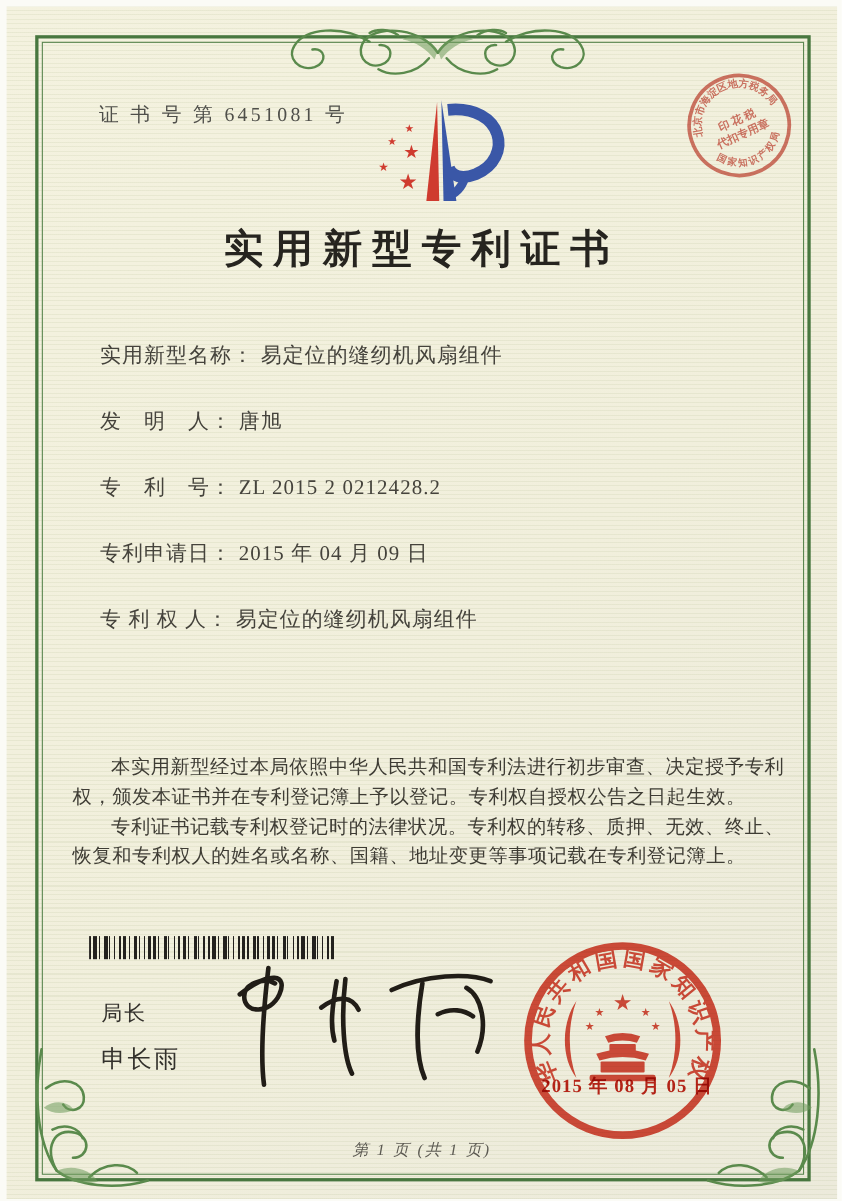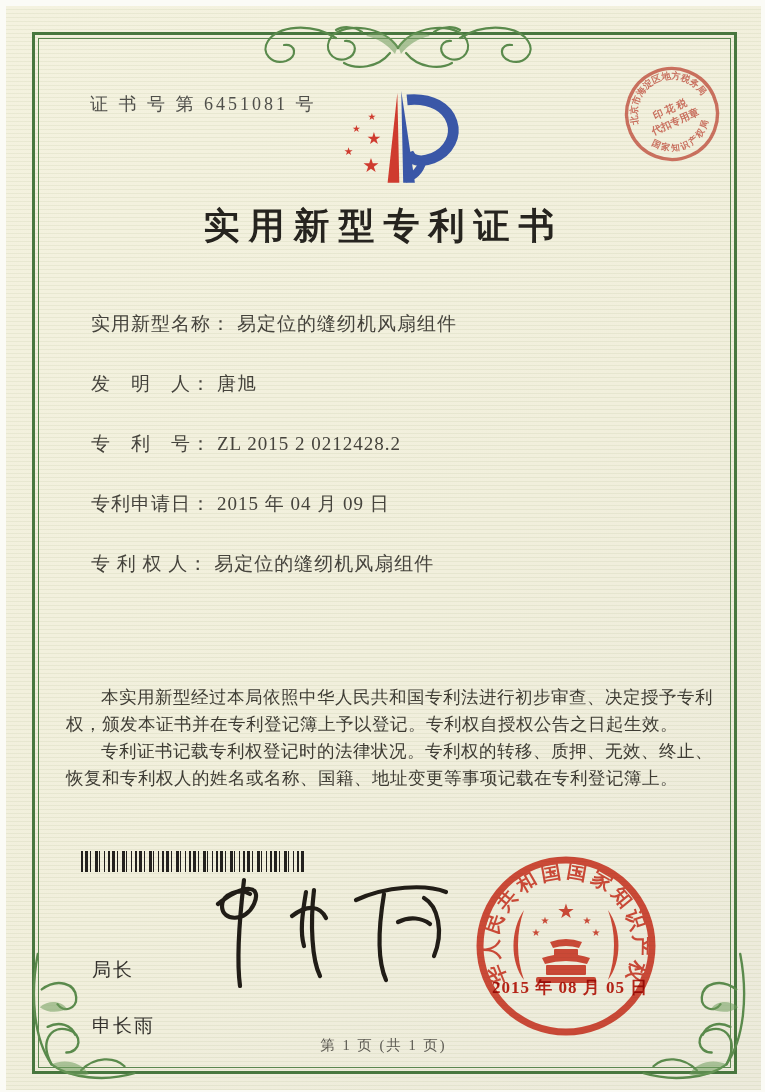--- a/index.html
+++ b/index.html
@@ -34,33 +34,33 @@
   .barcode{
     position:absolute;left:75px;top:845px;width:223px;height:21px;
     background:repeating-linear-gradient(90deg,
       #23211e 0 2px, rgba(0,0,0,0) 2px 4px,
       #23211e 4px 7px, rgba(0,0,0,0) 7px 9px,
       #23211e 9px 10px, rgba(0,0,0,0) 10px 14px,
       #23211e 14px 17px, rgba(0,0,0,0) 17px 18px,
       #23211e 18px 19px, rgba(0,0,0,0) 19px 23px,
       #23211e 23px 24px, rgba(0,0,0,0) 24px 27px);
   }
-  .signer{position:absolute;left:86px;top:951px;color:#33312c;font-family:"Liberation Sans","DejaVu Sans",sans-serif;}
+  .signer{position:absolute;left:86px;top:902px;color:#33312c;font-family:"Liberation Sans","DejaVu Sans",sans-serif;}
   .signer .signer-title{font-size:19px;letter-spacing:2px;}
-  .signer .signer-name{font-size:19px;letter-spacing:2px;margin-top:30px;}
+  .signer .signer-name{font-size:22px;letter-spacing:2px;margin-top:14px;}
   .signature{position:absolute;left:182px;top:858px;width:280px;height:135px;}
   .seal{position:absolute;left:460px;top:840px;width:200px;height:200px;mix-blend-mode:multiply;opacity:0.92;}
   .seal-date{
     position:absolute;left:486px;top:970px;font-size:17px;font-weight:700;
     color:#c2271b;letter-spacing:1px;mix-blend-mode:multiply;
   }
   .stamp{position:absolute;left:608px;top:50px;width:116px;height:116px;transform:rotate(-24deg);opacity:0.8;mix-blend-mode:multiply;}
   .footer{
     position:absolute;left:0;top:1030px;width:100%;text-align:center;
-    font-size:14.5px;color:#5c5a52;letter-spacing:2px;
+    font-size:14.5px;color:#5c5a52;letter-spacing:2px;font-style:italic;
   }
   .ornament-top{position:absolute;left:232px;top:12px;width:320px;height:58px;}
   .corner-bl{position:absolute;left:16px;top:942px;width:138px;height:138px;}
   .corner-br{position:absolute;left:612px;top:942px;width:138px;height:138px;transform:scaleX(-1);}
 </style>
 </head>
 <body>
 
 <div class="paper">
 

